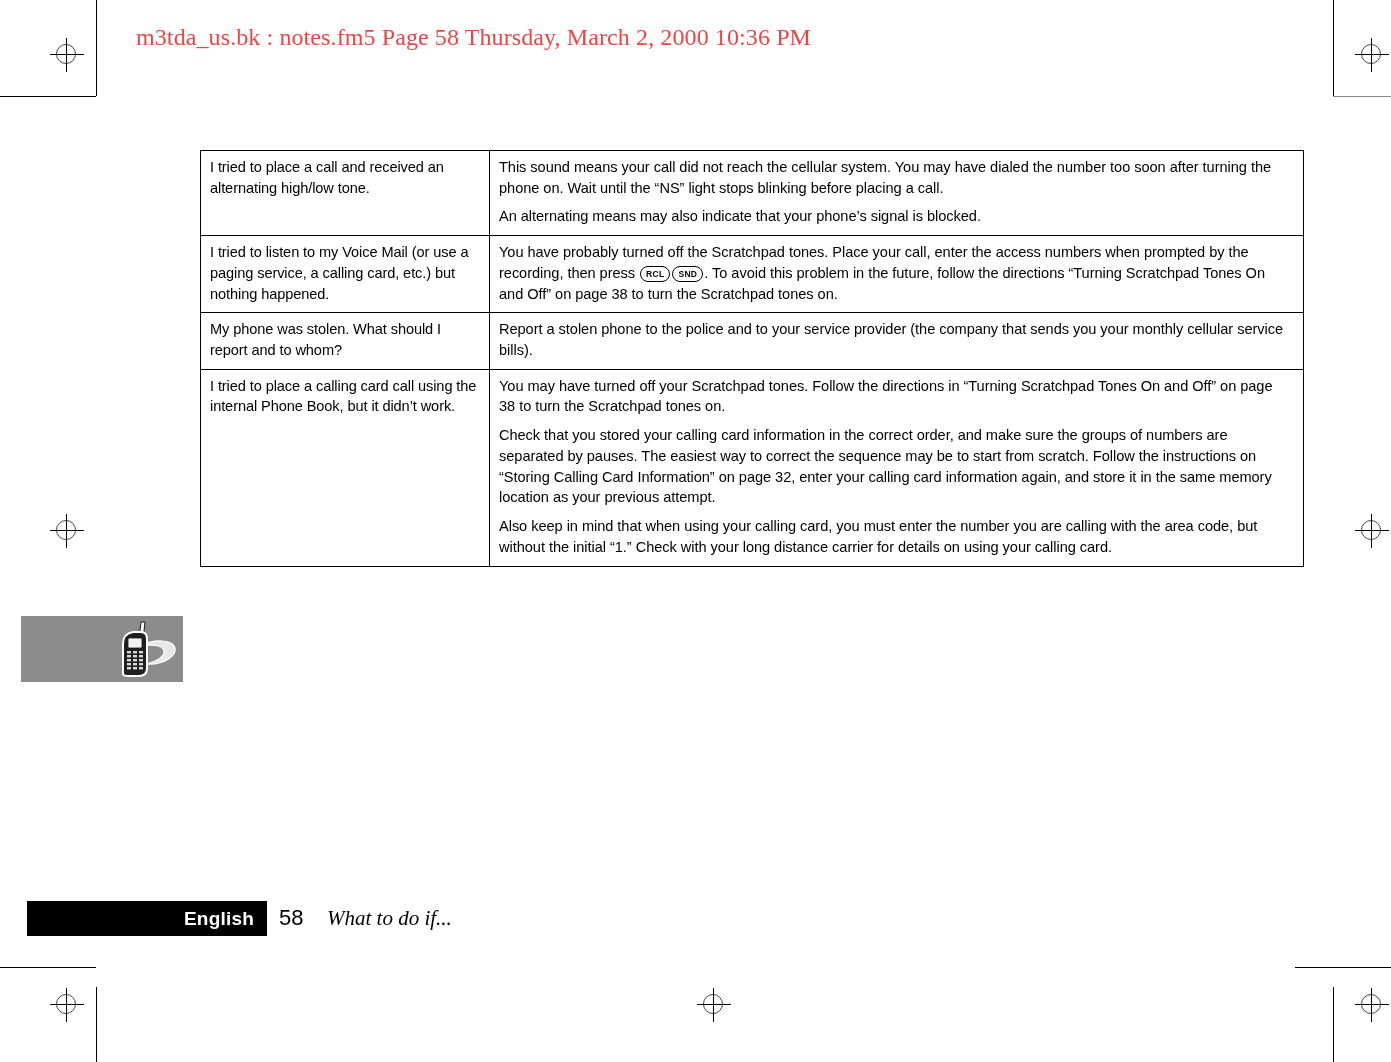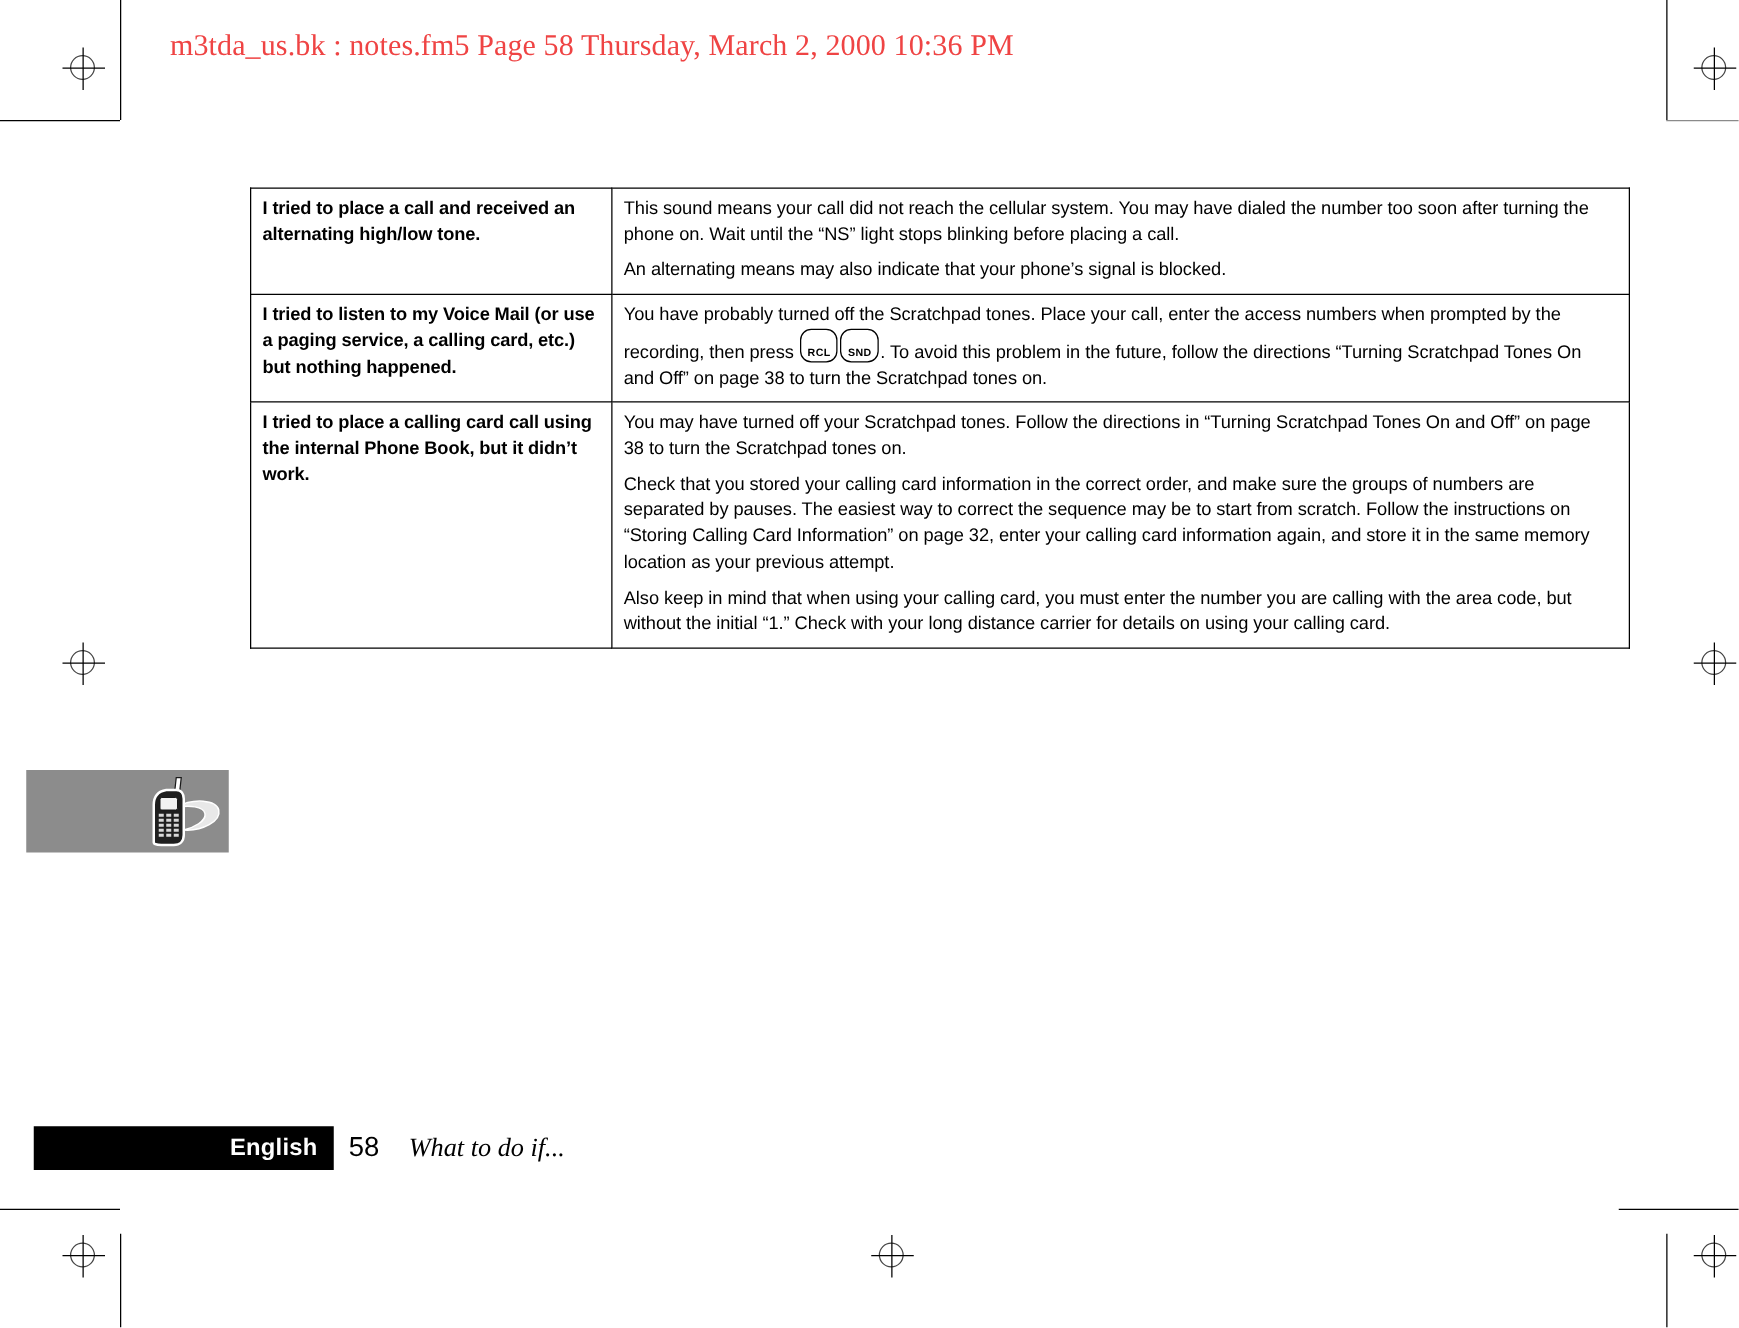--- a/index.html
+++ b/index.html
@@ -74,40 +74,40 @@
   }
   .faq-table td {
     border: 1px solid #000;
     vertical-align: top;
     padding: 6px 9px 8px 9px;
     font-size: 14.6px;
     line-height: 1.42;
   }
   .faq-table td.q {
     width: 270px;
-    font-weight: bold;
+    font-weight: normal;
     letter-spacing: -0.1px;
   }
   .faq-table td.a {
     width: 795px;
     letter-spacing: -0.05px;
   }
   .faq-table p {
     margin: 0 5px 8px 0;
   }
   .faq-table p:last-child {
     margin-bottom: 0;
   }
 
   
   .keycap {
     display: inline-block;
     border: 1.4px solid #000;
     border-radius: 9px;
-    padding: 12px 5px 1px 5px;
+    padding: 1px 5px 1px 5px;
     font-size: 8.5px;
     font-weight: bold;
     line-height: 12px;
     letter-spacing: 0.3px;
     vertical-align: 1px;
     margin: 0 1px;
   }
 
   
   .phone-block {
@@ -217,20 +217,26 @@
       <td class="q">I tried to place a call and received an alternating high/low tone.</td>
       <td class="a">
         <p>This sound means your call did not reach the cellular system. You may have dialed the number too soon after turning the phone on. Wait until the “NS” light stops blinking before placing a call.</p>
         <p>An alternating means may also indicate that your phone’s signal is blocked.</p>
       </td>
     </tr>
     <tr>
       <td class="q">I tried to listen to my Voice Mail (or use a paging service, a calling card, etc.) but nothing happened.</td>
       <td class="a">
         <p><span>You have probably turned off the Scratchpad tones. Place your call, enter the access numbers when prompted by the recording, then press </span><span class="keycap">RCL</span><span class="keycap">SND</span><span>. To avoid this problem in the future, follow the directions “Turning Scratchpad Tones On and Off” on page 38 to turn the Scratchpad tones on.</span></p>
+      </td>
+    </tr>
+    <tr>
+      <td class="q">My phone was stolen. What should I report and to whom?</td>
+      <td class="a">
+        <p>Report a stolen phone to the police and to your service provider (the company that sends you your monthly cellular service bills).</p>
       </td>
     </tr>
     <tr>
       <td class="q">I tried to place a calling card call using the internal Phone Book, but it didn’t work.</td>
       <td class="a">
         <p>You may have turned off your Scratchpad tones. Follow the directions in “Turning Scratchpad Tones On and Off” on page 38 to turn the Scratchpad tones on.</p>
         <p>Check that you stored your calling card information in the correct order, and make sure the groups of numbers are separated by pauses. The easiest way to correct the sequence may be to start from scratch. Follow the instructions on “Storing Calling Card Information” on page 32, enter your calling card information again, and store it in the same memory location as your previous attempt.</p>
         <p>Also keep in mind that when using your calling card, you must enter the number you are calling with the area code, but without the initial “1.” Check with your long distance carrier for details on using your calling card.</p>
       </td>
     </tr>

